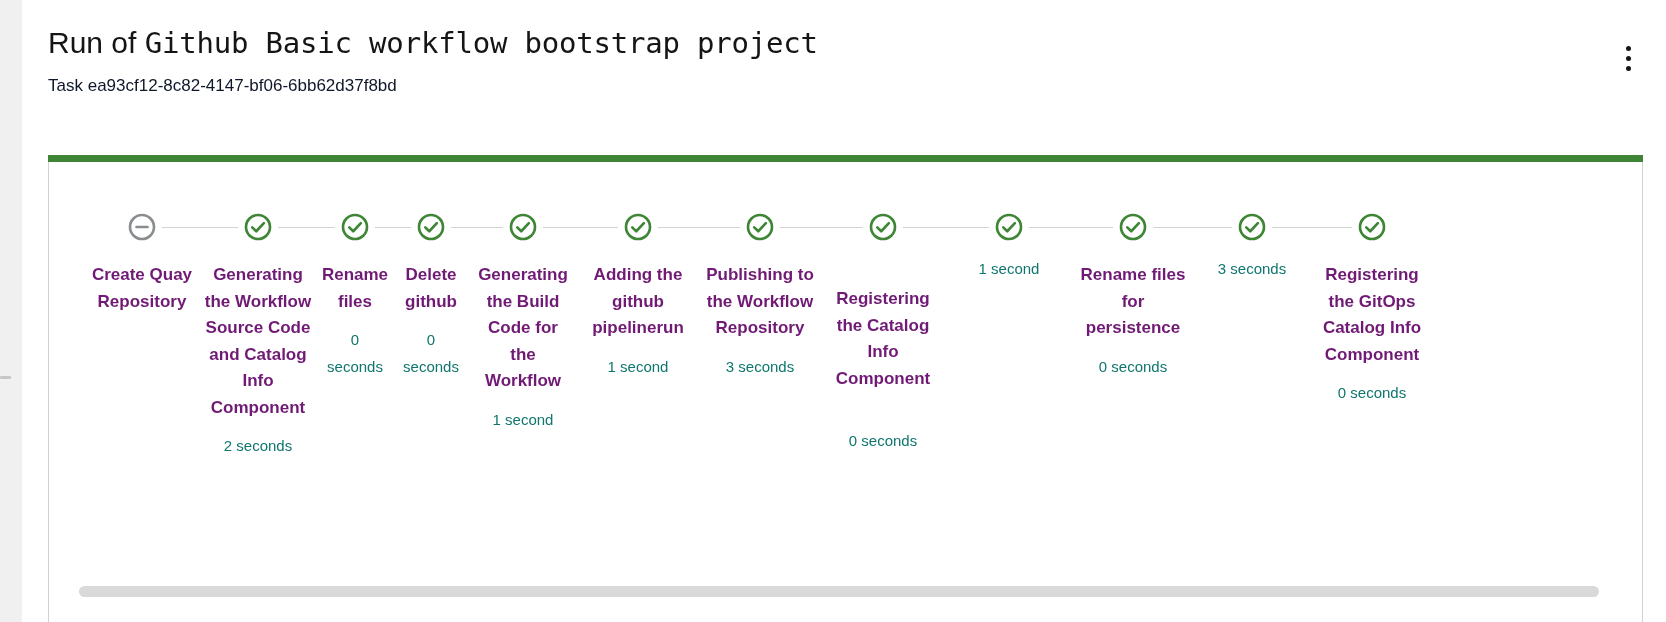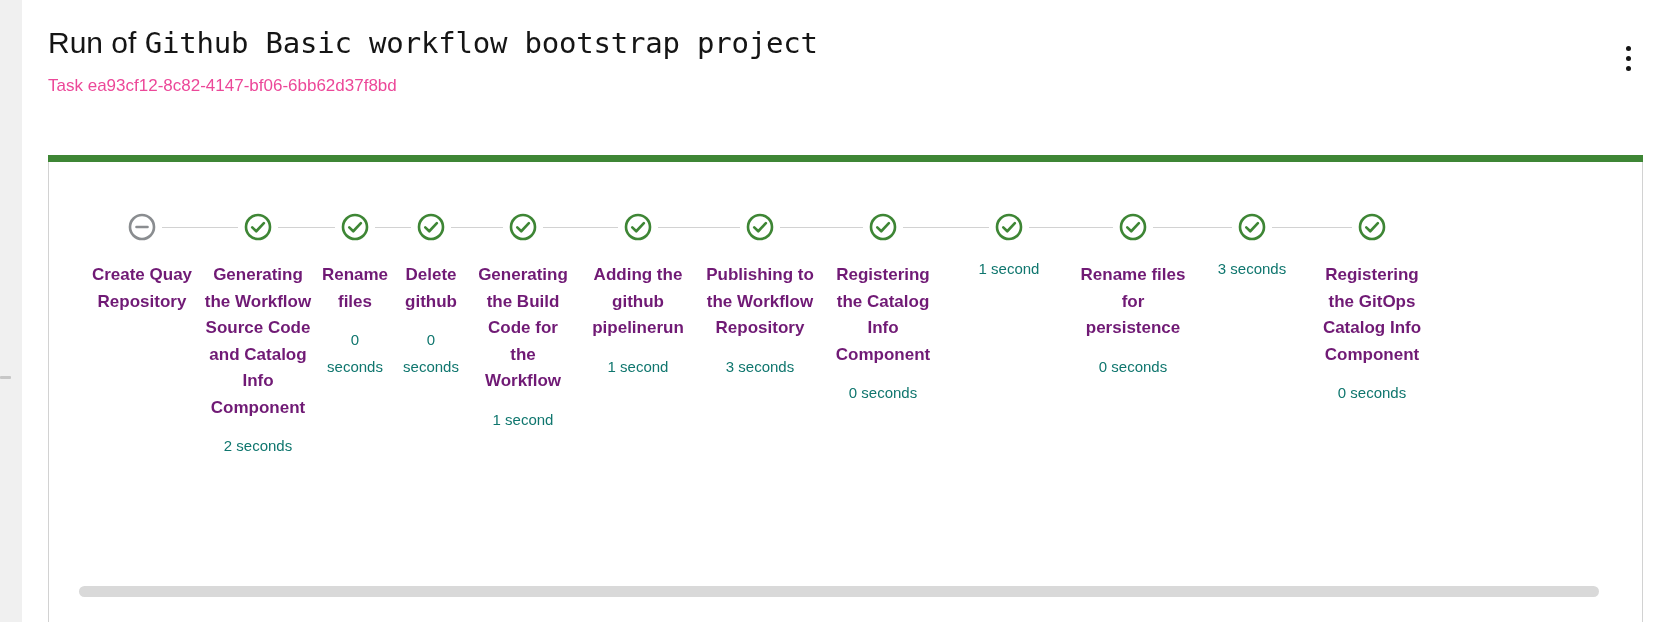--- a/index.html
+++ b/index.html
@@ -56,21 +56,21 @@
   }
   .page-title .title-mono {
     font-family: "DejaVu Sans Mono", monospace;
     font-size: 29px;
     letter-spacing: -0.2px;
   }
   .page-subtitle {
     margin-top: 12px;
     font-size: 17px;
     line-height: 22px;
-    color: #ec4899;
+    color: #0f172a;
     font-weight: 400;
     white-space: nowrap;
   }
 
   
   .kebab-menu {
     position: absolute;
     right: 18px;
     top: 38px;
     width: 40px;
@@ -325,21 +325,21 @@
             <span class="step-icon">
               <svg viewBox="0 0 24 24" aria-hidden="true">
                 <circle cx="12" cy="12" r="9.6" fill="none" stroke="#3e8635" stroke-width="2.1"></circle>
                 <path d="M7.4 12.3 L10.6 15.4 L16.7 8.9" fill="none" stroke="#3e8635" stroke-width="2.1" stroke-linecap="round" stroke-linejoin="round"></path>
               </svg>
             </span>
           </div>
           <div class="step-label">Publishing to the Workflow Repository</div>
           <div class="step-duration">3 seconds</div>
         </div>
-        <div class="step" style="width: 124px;">
+        <div class="step" style="width: 124px; gap: 24px;">
           <div class="step-icon-row">
             <div class="connector left" style="background: rgb(210, 210, 210);"></div>
             <div class="connector right" style="background: rgb(210, 210, 210);"></div>
             <span class="step-icon">
               <svg viewBox="0 0 24 24" aria-hidden="true">
                 <circle cx="12" cy="12" r="9.6" fill="none" stroke="#3e8635" stroke-width="2.1"></circle>
                 <path d="M7.4 12.3 L10.6 15.4 L16.7 8.9" fill="none" stroke="#3e8635" stroke-width="2.1" stroke-linecap="round" stroke-linejoin="round"></path>
               </svg>
             </span>
           </div>

